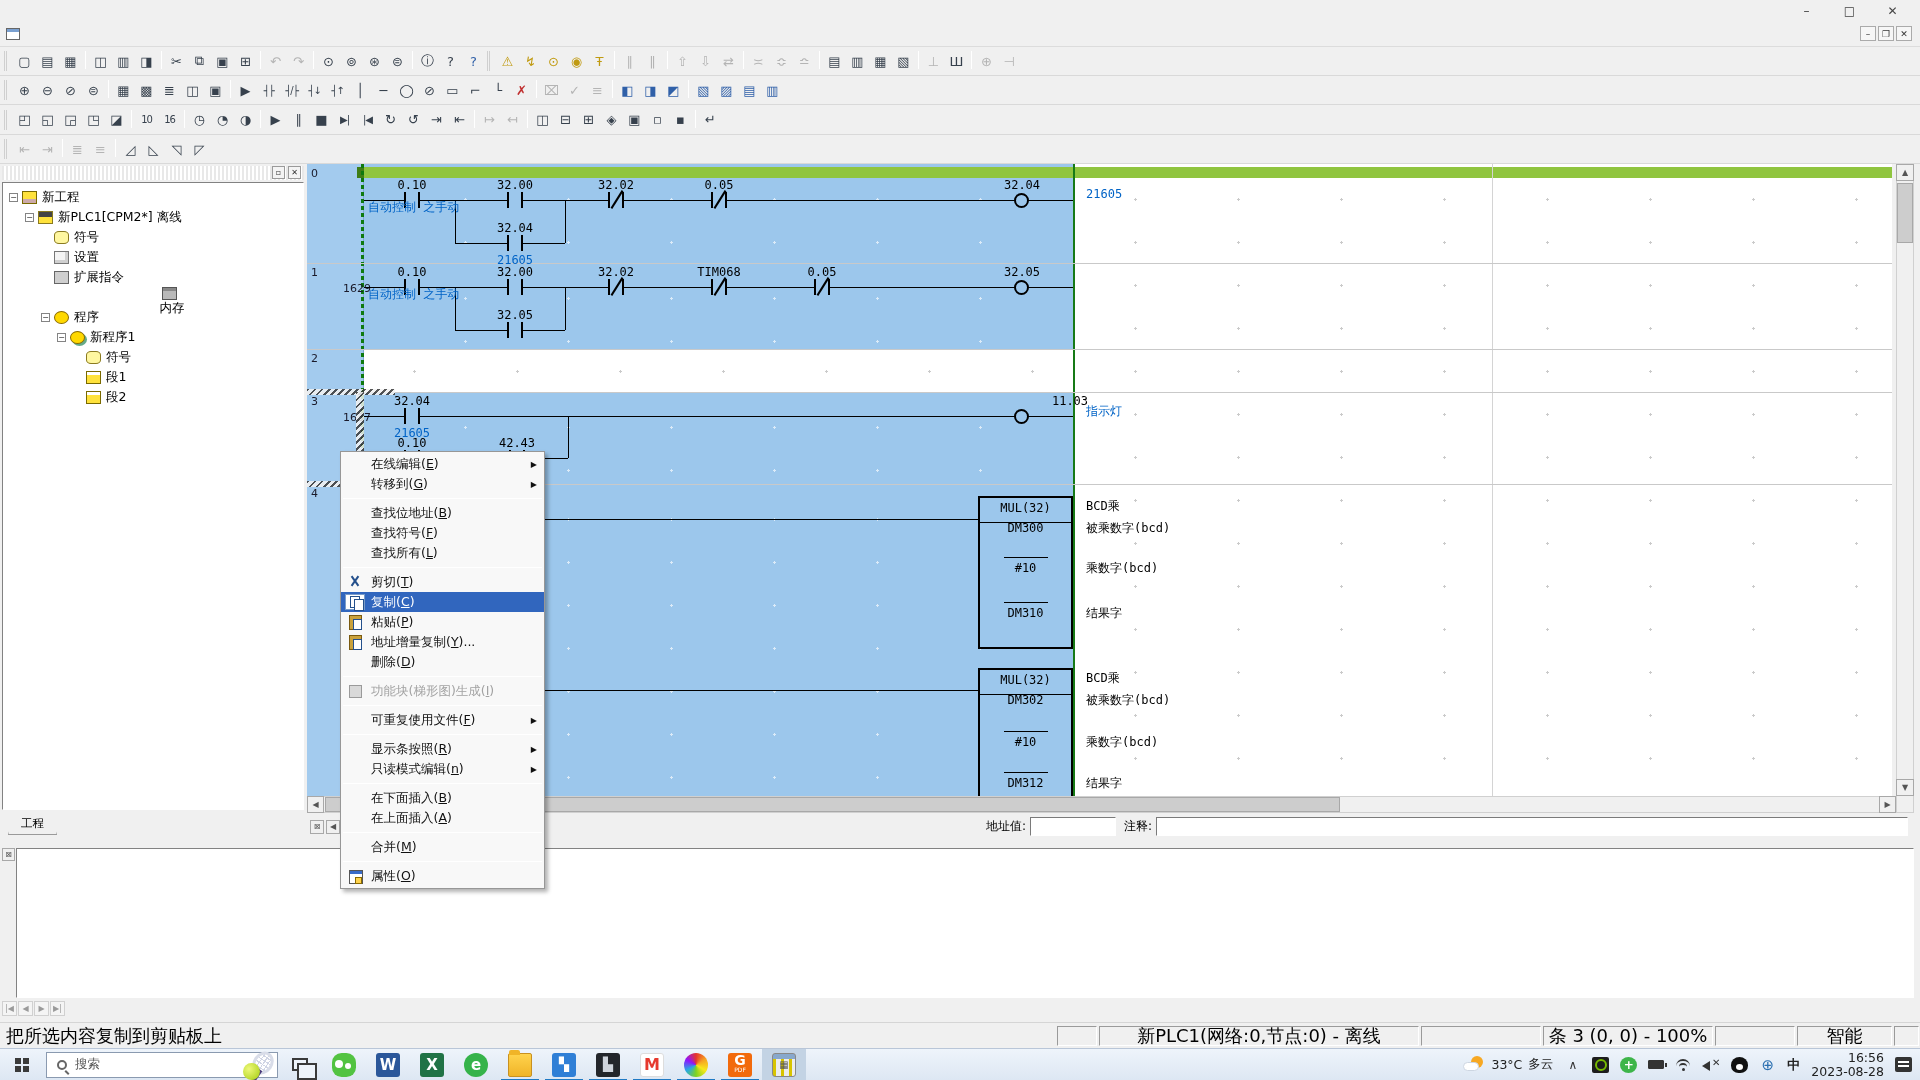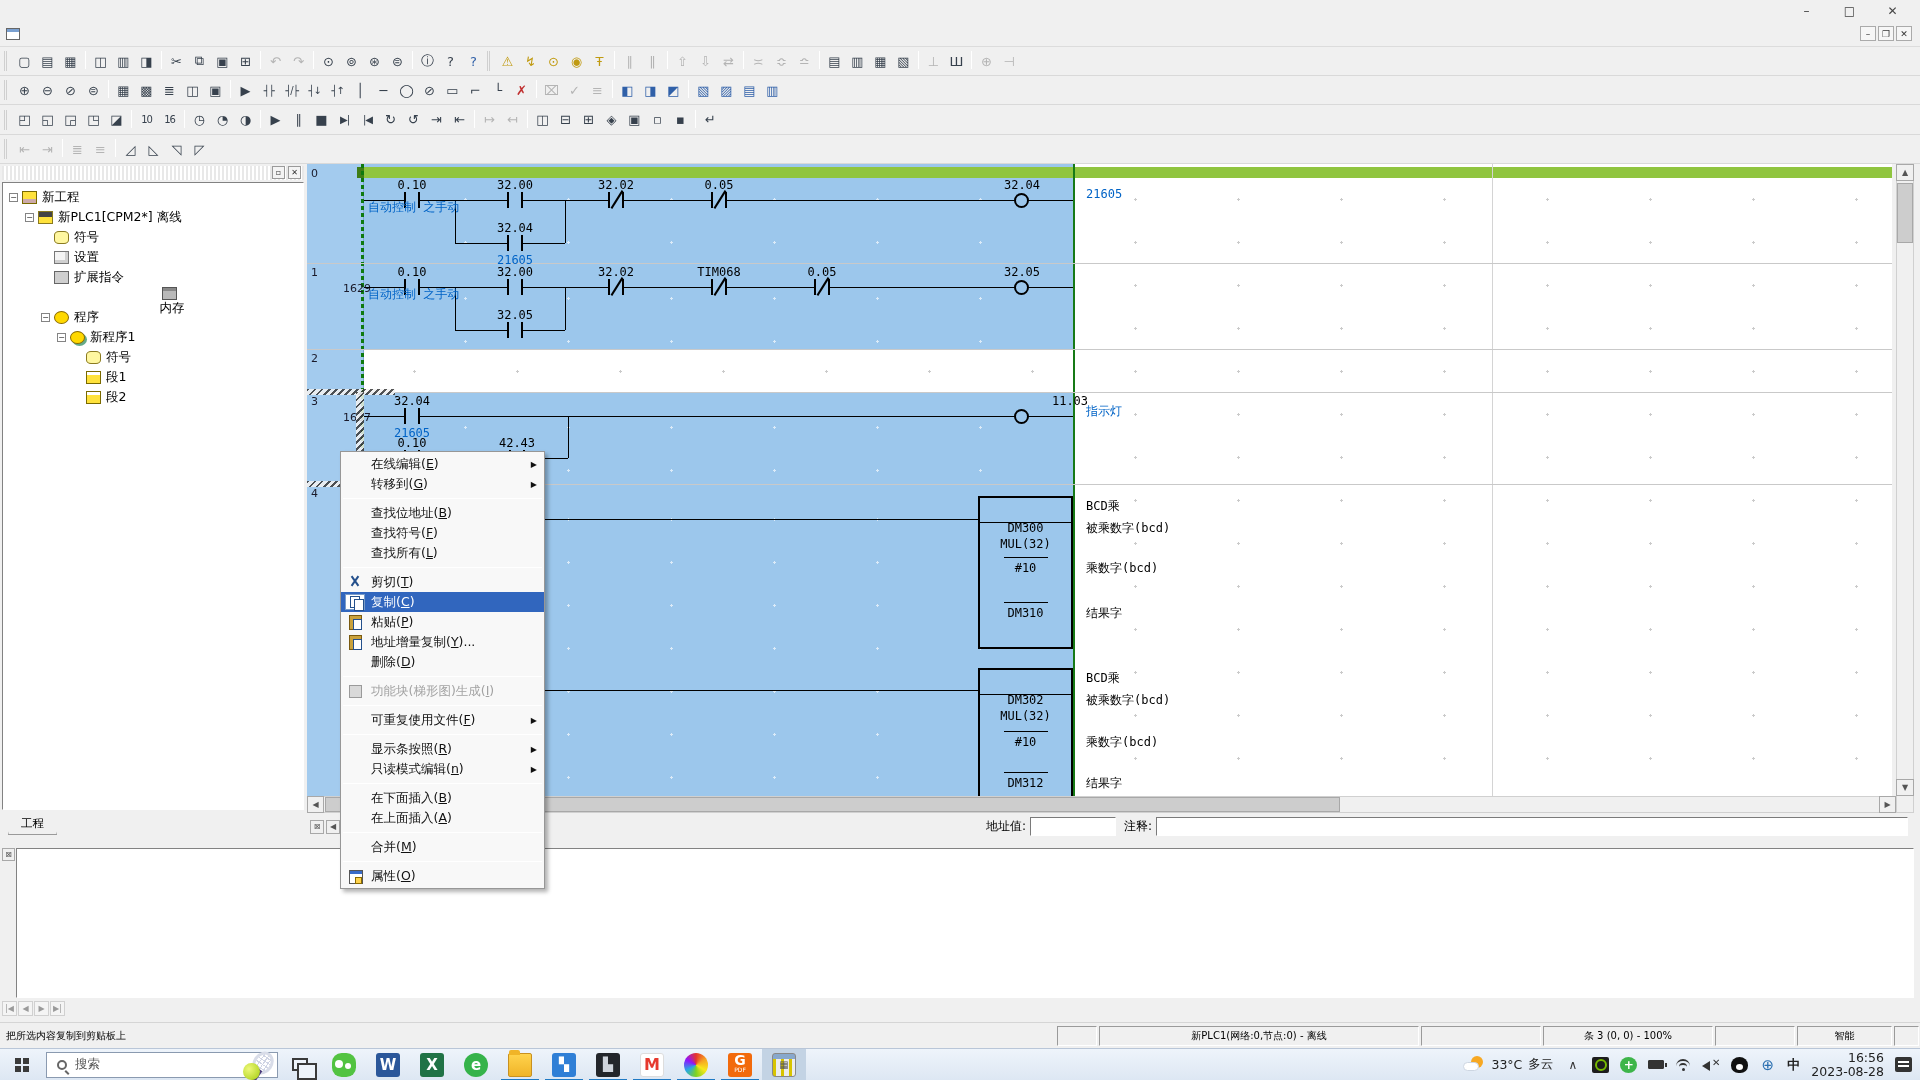--- a/index.html
+++ b/index.html
@@ -79,21 +79,21 @@
 .contact { position:absolute; width:16px; height:16px; background:#9cc7ec;
   border-left:2px solid #000; border-right:2px solid #000; }
 .contact .slash { position:absolute; left:6px; top:-3px; width:2px; height:21px; background:#000; transform:rotate(32deg); }
 .coil { position:absolute; width:15px; height:15px; border:2px solid #000; border-radius:50%; background:#9cc7ec; }
 .llab { position:absolute; transform:translateX(-50%); font-family:"DejaVu Sans Mono", monospace;
   font-size:12px; color:#000; white-space:nowrap; }
 .llab.blue, .ltext.blue { color:#0063c6; }
 .ltext { position:absolute; font-family:"DejaVu Sans Mono", monospace; font-size:12px; white-space:nowrap; color:#000;}
 .lblock { position:absolute; border:2px solid #000; background:#9cc7ec; }
 .lblock .bt { position:absolute; left:0; right:0; top:3px; text-align:center;
-  font-family:"DejaVu Sans Mono", monospace; font-size:12px;margin-top:36px; }
+  font-family:"DejaVu Sans Mono", monospace; font-size:12px; }
 .lblock .btline { position:absolute; left:0; right:0; top:24px; height:1px; background:#000; }
 .oprow { position:absolute; left:0; right:0; text-align:center; font-family:"DejaVu Sans Mono", monospace; font-size:12px;}
 .opline { position:absolute; left:50%; transform:translateX(-50%); width:44px; height:1px; background:#000; }
 .hatch { position:absolute; background:repeating-linear-gradient(135deg,#3a3a3a 0 2px,#f2f2f2 2px 5px); opacity:.85;}
 
 .sb { position:absolute; background:#f0f0f0; border:1px solid #d0d0d0; }
 .sbtn { position:absolute; background:#f0f0f0; border:1px solid #a8a8a8; display:flex; align-items:center;
   justify-content:center; font-size:8px; color:#555; }
 .sthumb { position:absolute; background:#cdcdcd; border:1px solid #a8a8a8; }
 
@@ -104,21 +104,21 @@
 #outwhite { position:absolute; left:16px; top:3px; width:1898px; height:150px; background:#fff;
   border:1px solid #828282; border-right-color:#fff; border-bottom-color:#fff;}
 #outtabs { position:absolute; left:2px; top:155px; height:20px; display:flex; align-items:flex-start; gap:1px;}
 .onav { width:15px; height:15px; font-size:8px; color:#9a9a9a; border:1px solid #d0d0d0; background:#f4f4f4;
   display:flex; align-items:center; justify-content:center; margin-top:1px;}
 .otab { padding:2px 10px 13px 10px; font-size:11.5px; border:1px solid #9a9a9a; border-top:none;
   background:#f0f0f0; clip-path:polygon(10% 0,90% 0,100% 100%,0 100%);margin-top:24px; }
 .otab.active { background:#fff; }
 
 #statusbar { position:absolute; left:0; top:1022px; width:1920px; height:26px; background:#f0f0f0;
-  border-top:1px solid #d5d5d5; display:flex; align-items:center; font-size:10px; }
+  border-top:1px solid #d5d5d5; display:flex; align-items:center; font-size:18px; }
 .scell { height:20px; margin:0 1px; border:1px solid #9a9a9a; border-bottom-color:#fff; border-right-color:#fff;
   display:flex; align-items:center; justify-content:center; white-space:nowrap; overflow:hidden;}
 
 #ctxmenu { position:absolute; left:340px; top:451px; width:205px; background:#f8f8f8;
   border:1px solid #979797; box-shadow:3px 3px 4px rgba(0,0,0,.3); padding:2px 0; z-index:50; font-size:12.5px;}
 .cmi { height:20px; display:flex; align-items:center; position:relative; padding-left:30px; color:#111;}
 .cmi u { text-decoration:underline; }
 .cmi.sel { background:#3166be; color:#fff; }
 .cmi.dis { color:#a2a2a2; }
 .cmi .arr { position:absolute; right:7px; font-size:8px; }

